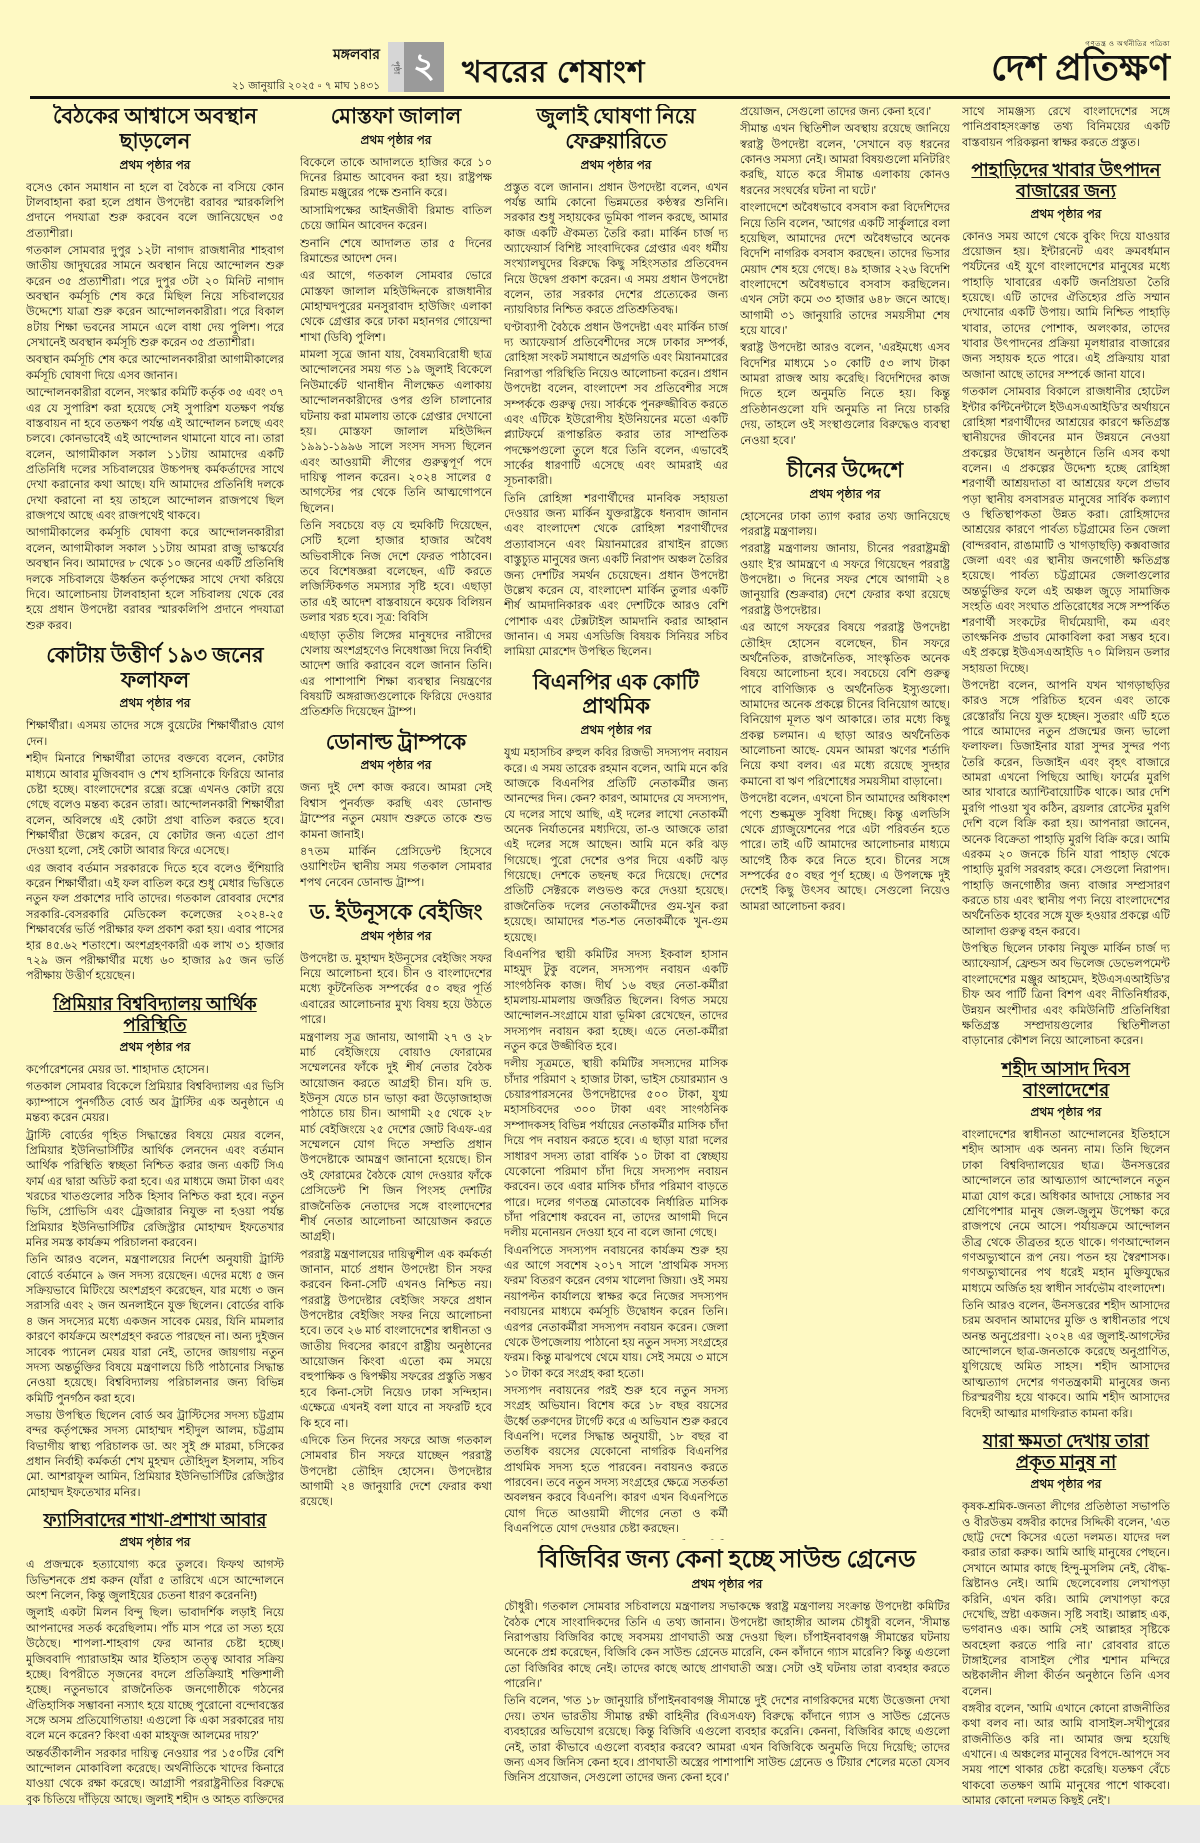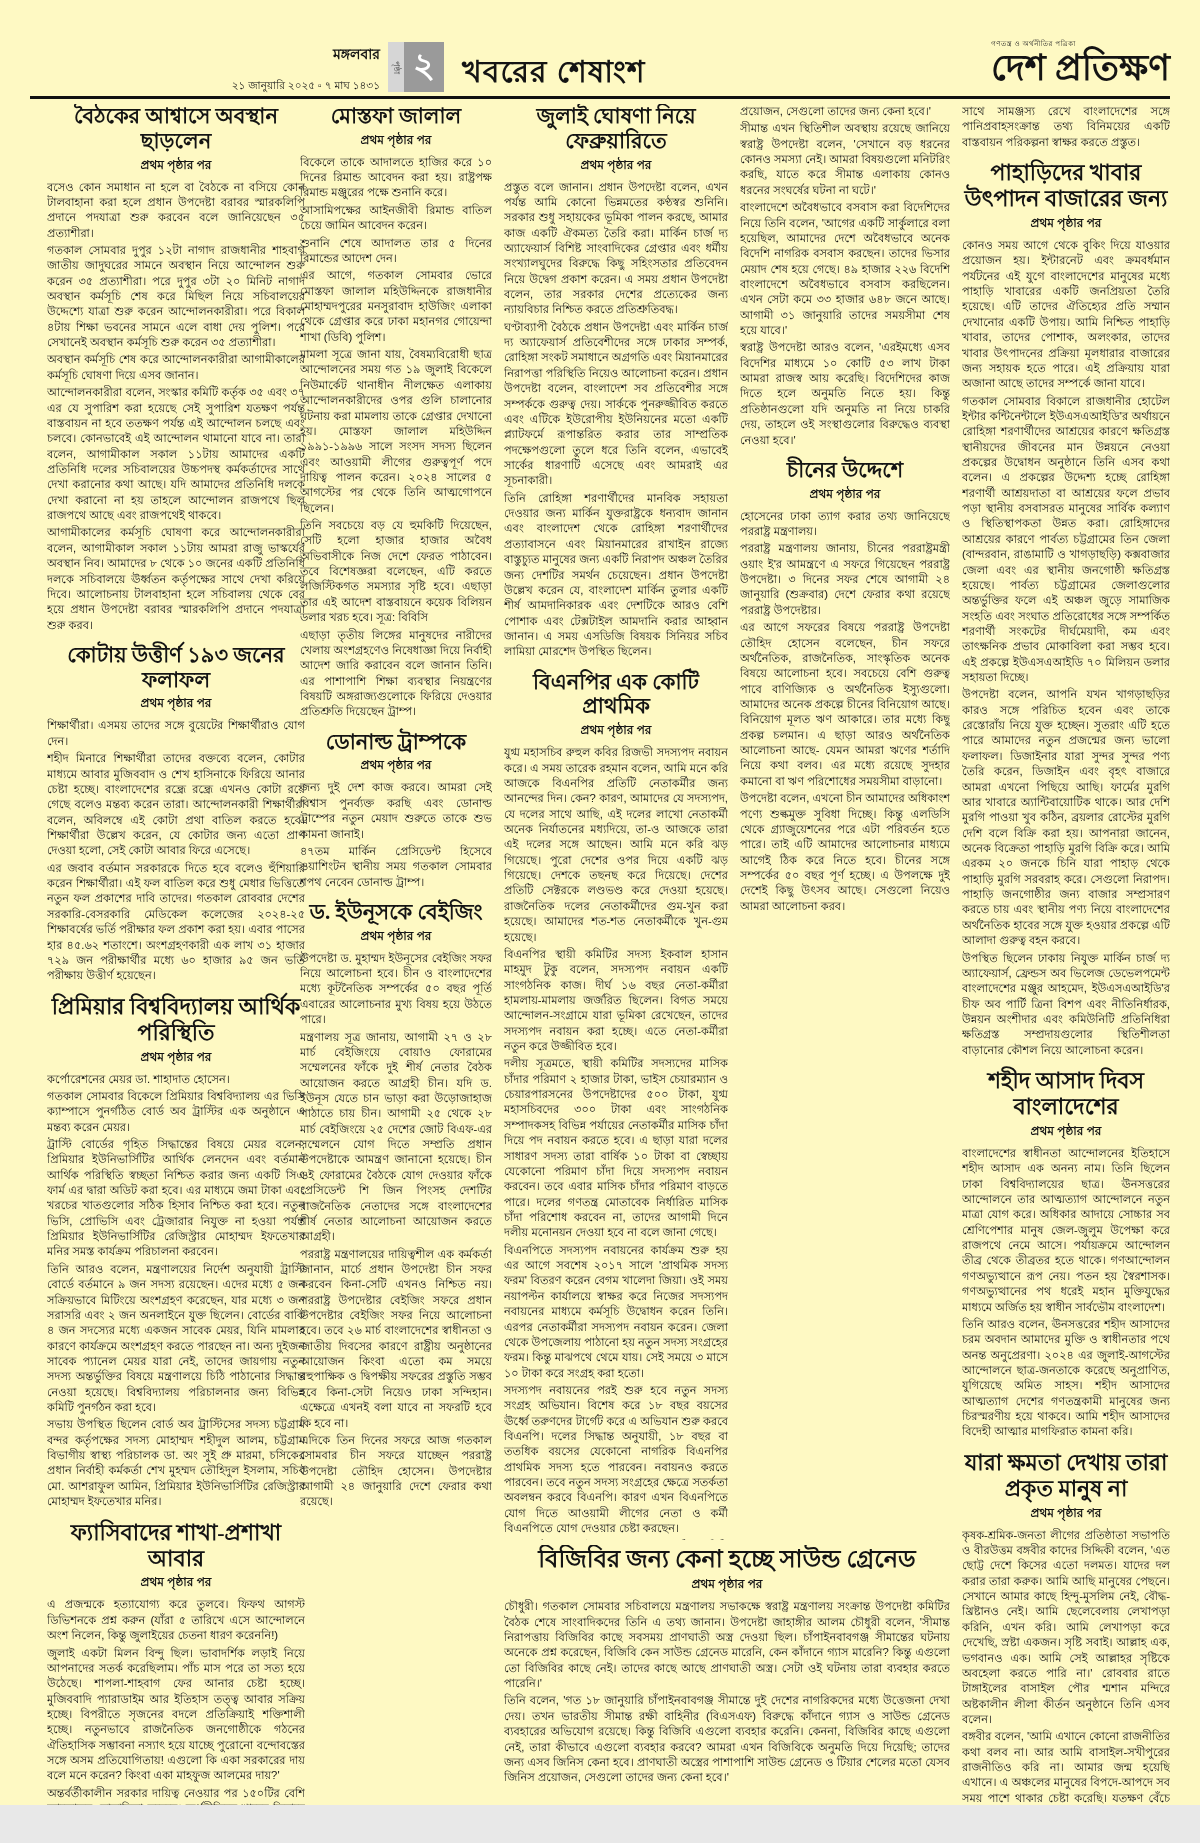--- a/index.html
+++ b/index.html
@@ -9,37 +9,37 @@
   #hdr{position:absolute;left:30px;top:46px;width:1140px;height:46px;}
   .hdr-left{position:absolute;left:170px;top:0;width:180px;text-align:right;line-height:1.25;}
   .hdr-weekday{font-weight:bold;font-size:14px;}
   .hdr-date{font-size:10.5px;margin-top:15px;}
   .pagebox{position:absolute;left:358px;top:-4px;height:50px;display:flex;}
   .pagebox .strip{width:16px;background:#d6d6d6;color:#333;font-size:8px;
       writing-mode:vertical-rl;text-align:center;line-height:16px;}
   .pagebox .num{width:40px;background:#9a9a9a;color:#fff;font-size:34px;font-weight:bold;
       display:flex;align-items:center;justify-content:center;}
   .sec-title{position:absolute;left:432px;top:2px;font-size:30px;font-weight:bold;letter-spacing:1px;}
-  .masthead{position:absolute;right:0;top:-8px;text-align:left;}
+  .masthead{position:absolute;right:0;top:-8px;text-align:right;}
   .masthead .tag{font-size:7px;letter-spacing:.5px;color:#222;}
   .masthead .name{font-size:36px;font-weight:bold;line-height:1.05;
       font-family:"Liberation Serif","DejaVu Serif",serif;}
   #hdr-rule{position:absolute;left:30px;top:96px;width:1140px;height:3px;background:#111;}
   
   .col{position:absolute;top:104px;overflow:hidden;}
-  #col1{left:47px;width:258px;height:1730px;}
+  #col1{left:26px;width:258px;height:1730px;}
   #col2{left:300px;width:192px;height:1730px;}
   #col3{left:504px;width:224px;height:1436px;}
   #col4{left:740px;width:210px;height:1436px;}
   #wide34{left:504px;top:1545px;width:446px;height:290px;position:absolute;overflow:hidden;}
   #col5{left:962px;width:208px;height:1730px;}
   
   .headline{font-weight:bold;text-align:center;line-height:1.18;margin:10px 0 2px 0;
       font-family:"Liberation Serif","DejaVu Serif",serif;}
-  .h-xl{font-size:24px;} .h-l{font-size:21px;} .h-m{font-size:22px;}
+  .h-xl{font-size:24px;} .h-l{font-size:21px;} .h-m{font-size:18px;text-decoration:underline;}
   .continued{font-size:12px;font-weight:bold;text-align:center;margin:1px 0 4px 0;}
   .body p{margin:0 0 2px 0;font-size:11.3px;line-height:1.36;text-align:justify;}
   .first-sec .headline{margin-top:0;}
 </style>
 </head>
 <body>
 
 <div id="page">
   <div id="hdr">
     <div class="hdr-left">

